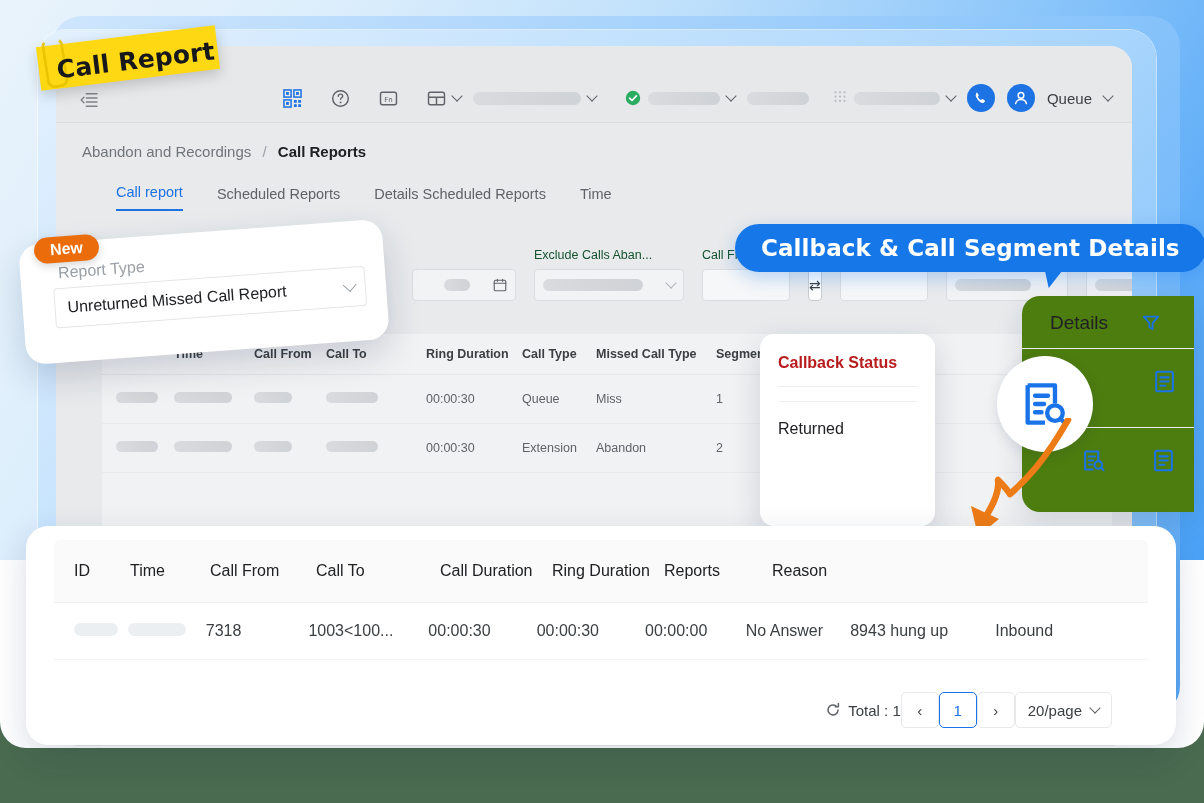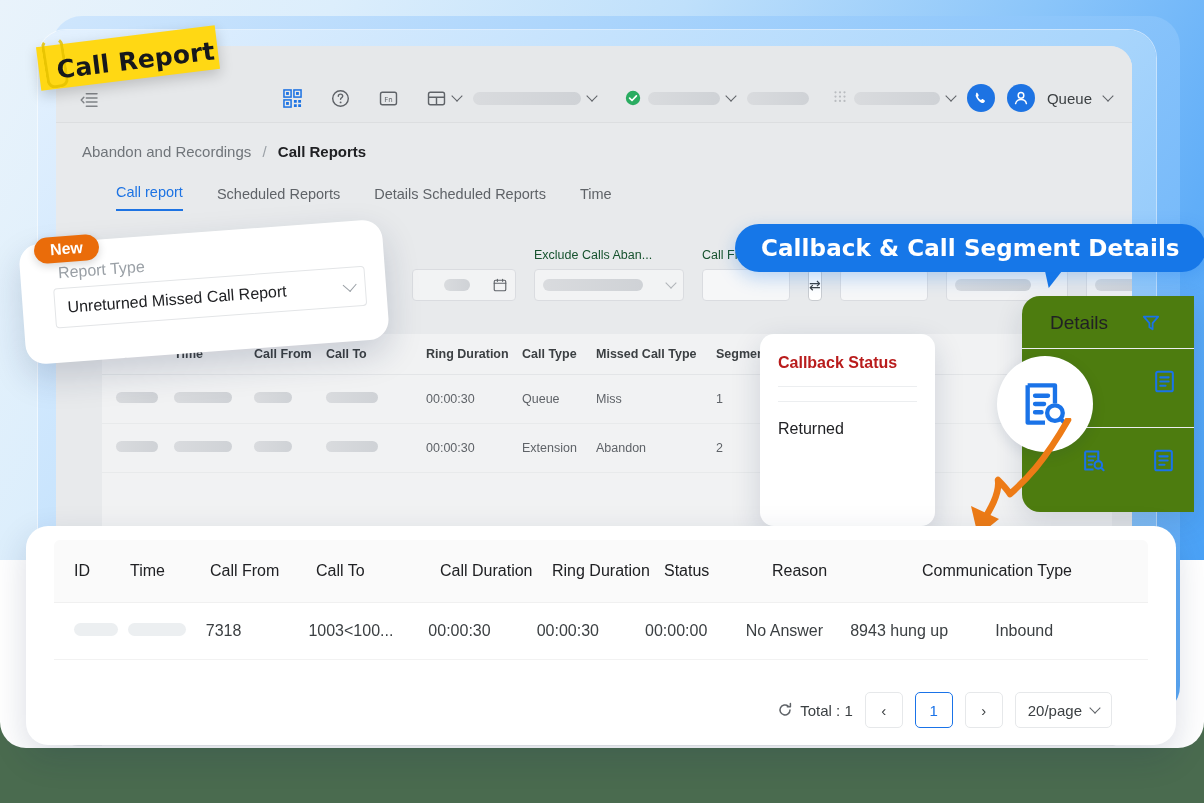--- a/index.html
+++ b/index.html
@@ -155,21 +155,21 @@
     border-radius:22px;box-shadow:0 12px 34px rgba(20,40,80,.16);
   }
   .res-table{position:absolute;left:28px;top:14px;right:28px;}
   .res-thead{display:flex;align-items:center;height:62px;background:#fafafa;border-bottom:1px solid #f0f0f0;
              border-radius:6px 6px 0 0;}
   .res-th{font-size:16px;color:#202124;font-weight:400;line-height:1.25;padding-right:8px;}
   .res-tr{display:flex;align-items:center;height:56px;border-bottom:1px solid #f2f2f2;}
   .res-td{font-size:16px;color:#3c4043;white-space:nowrap;overflow:hidden;padding-right:8px;}
   .cell-skel{width:44px;height:13px;border-radius:7px;background:#eceff1;display:inline-block;}
 
-  .pager{position:absolute;right:36px;top:152px;display:flex;align-items:center;gap:12px;}
+  .pager{position:absolute;right:36px;top:152px;display:flex;align-items:center;}
   .pg-total{display:flex;align-items:center;gap:7px;font-size:15px;color:#3c4043;}
   .pg-btn{width:36px;height:34px;border:1px solid #e6e8ea;border-radius:5px;background:#fff;
           display:flex;align-items:center;justify-content:center;color:#3c4043;font-size:15px;}
   .pg-btn.cur{border-color:#1a73e8;color:#1a73e8;}
   .pg-size{height:34px;border:1px solid #e6e8ea;border-radius:5px;background:#fff;display:flex;
            align-items:center;gap:9px;padding:0 12px;font-size:15px;color:#3c4043;}
 </style>
 </head>
 <body>
 
@@ -447,23 +447,22 @@
 
   <div class="result-card">
     <div class="res-table">
       <div class="res-thead">
         <div class="res-th" style="width:48px;padding-left:20px">ID</div>
         <div class="res-th" style="width:72px">Time</div>
         <div class="res-th" style="width:98px">Call From</div>
         <div class="res-th" style="width:116px">Call To</div>
         <div class="res-th" style="width:104px">Call Duration</div>
         <div class="res-th" style="width:104px">Ring Duration</div>
-        <div class="res-th" style="width:100px">Status</div>
+        <div class="res-th" style="width:100px">Reports</div>
         <div class="res-th" style="width:142px">Reason</div>
-        <div class="res-th" style="width:150px">Communication Type</div>
       </div>
       <div class="res-tr">
         <div class="res-td" style="width:48px;padding-left:20px"><span class="cell-skel"></span></div>
         <div class="res-td" style="width:72px"><span class="cell-skel" style="width:58px"></span></div>
         <div class="res-td" style="width:98px">7318</div>
         <div class="res-td" style="width:116px">1003&lt;100...</div>
         <div class="res-td" style="width:104px">00:00:30</div>
         <div class="res-td" style="width:104px">00:00:30</div>
         <div class="res-td" style="width:96px">00:00:00</div>
         <div class="res-td" style="width:100px">No Answer</div>

